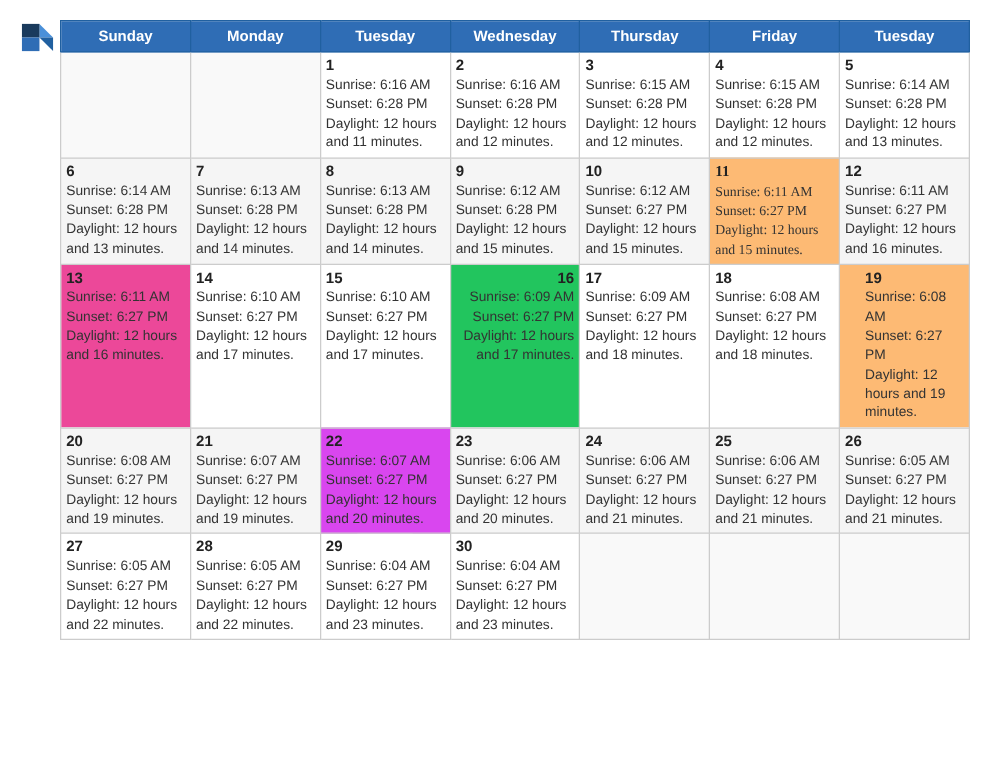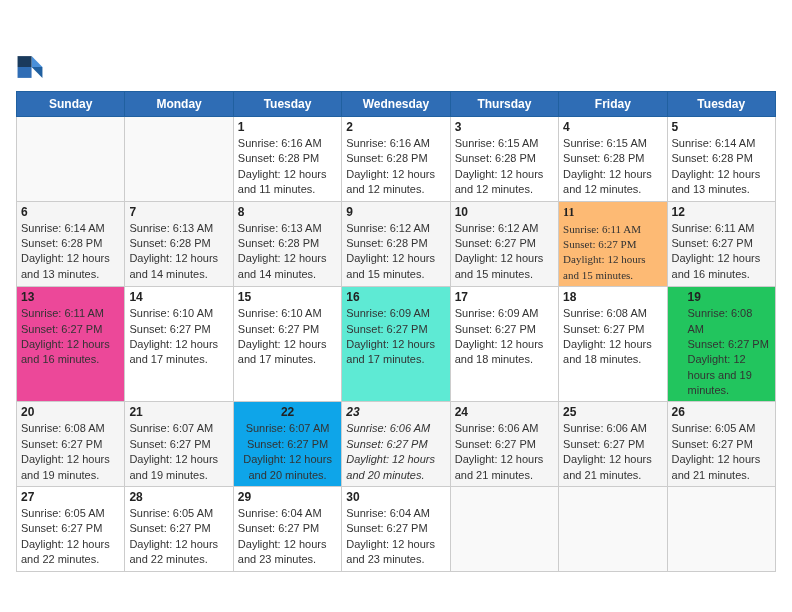--- a/index.html
+++ b/index.html
@@ -8,22 +8,21 @@
       height: 612px;
       font-family: Arial, sans-serif;
       background: #fff;
       overflow: hidden;
     }
     .page {
       width: 792px;
       height: 480px;
       padding: 16px;
       display: flex;
-      flex-direction: column;
-      margin-top: 37px;
+      flex-direction: row;
     }
     .header {
       display: flex;
       justify-content: space-between;
       align-items: flex-start;
       margin-bottom: 10px;
     }
     .logo {
       display: flex;
       align-items: center;
@@ -194,51 +193,51 @@
             <div class="cell-text">Sunrise: 6:11 AM<br>Sunset: 6:27 PM<br>Daylight: 12 hours and 16 minutes.</div>
           </td>
           <td style="background: rgb(255, 255, 255);">
             <span class="day-num">14</span>
             <div class="cell-text">Sunrise: 6:10 AM<br>Sunset: 6:27 PM<br>Daylight: 12 hours and 17 minutes.</div>
           </td>
           <td style="background: rgb(255, 255, 255);">
             <span class="day-num">15</span>
             <div class="cell-text">Sunrise: 6:10 AM<br>Sunset: 6:27 PM<br>Daylight: 12 hours and 17 minutes.</div>
           </td>
-          <td style="background: #5eead4;">
+          <td style="background: #22c55e; text-align: right;">
             <span class="day-num">16</span>
             <div class="cell-text">Sunrise: 6:09 AM<br>Sunset: 6:27 PM<br>Daylight: 12 hours and 17 minutes.</div>
           </td>
           <td style="background: rgb(255, 255, 255);">
             <span class="day-num">17</span>
             <div class="cell-text">Sunrise: 6:09 AM<br>Sunset: 6:27 PM<br>Daylight: 12 hours and 18 minutes.</div>
           </td>
           <td style="background: rgb(255, 255, 255);">
             <span class="day-num">18</span>
             <div class="cell-text">Sunrise: 6:08 AM<br>Sunset: 6:27 PM<br>Daylight: 12 hours and 18 minutes.</div>
           </td>
-          <td style="background: #22c55e; padding-left: 20px;">
+          <td style="background: #fdba74; padding-left: 20px;">
             <span class="day-num">19</span>
             <div class="cell-text">Sunrise: 6:08 AM<br>Sunset: 6:27 PM<br>Daylight: 12 hours and 19 minutes.</div>
           </td>
         </tr>
         <tr>
           <td style="background: rgb(245, 245, 245);">
             <span class="day-num">20</span>
             <div class="cell-text">Sunrise: 6:08 AM<br>Sunset: 6:27 PM<br>Daylight: 12 hours and 19 minutes.</div>
           </td>
           <td style="background: rgb(245, 245, 245);">
             <span class="day-num">21</span>
             <div class="cell-text">Sunrise: 6:07 AM<br>Sunset: 6:27 PM<br>Daylight: 12 hours and 19 minutes.</div>
           </td>
-          <td style="background: #0ea5e9; text-align: center;">
+          <td style="background: #d946ef;">
             <span class="day-num">22</span>
             <div class="cell-text">Sunrise: 6:07 AM<br>Sunset: 6:27 PM<br>Daylight: 12 hours and 20 minutes.</div>
           </td>
-          <td style="background: rgb(245, 245, 245); font-style: italic;">
+          <td style="background: rgb(245, 245, 245);">
             <span class="day-num">23</span>
             <div class="cell-text">Sunrise: 6:06 AM<br>Sunset: 6:27 PM<br>Daylight: 12 hours and 20 minutes.</div>
           </td>
           <td style="background: rgb(245, 245, 245);">
             <span class="day-num">24</span>
             <div class="cell-text">Sunrise: 6:06 AM<br>Sunset: 6:27 PM<br>Daylight: 12 hours and 21 minutes.</div>
           </td>
           <td style="background: rgb(245, 245, 245);">
             <span class="day-num">25</span>
             <div class="cell-text">Sunrise: 6:06 AM<br>Sunset: 6:27 PM<br>Daylight: 12 hours and 21 minutes.</div>

